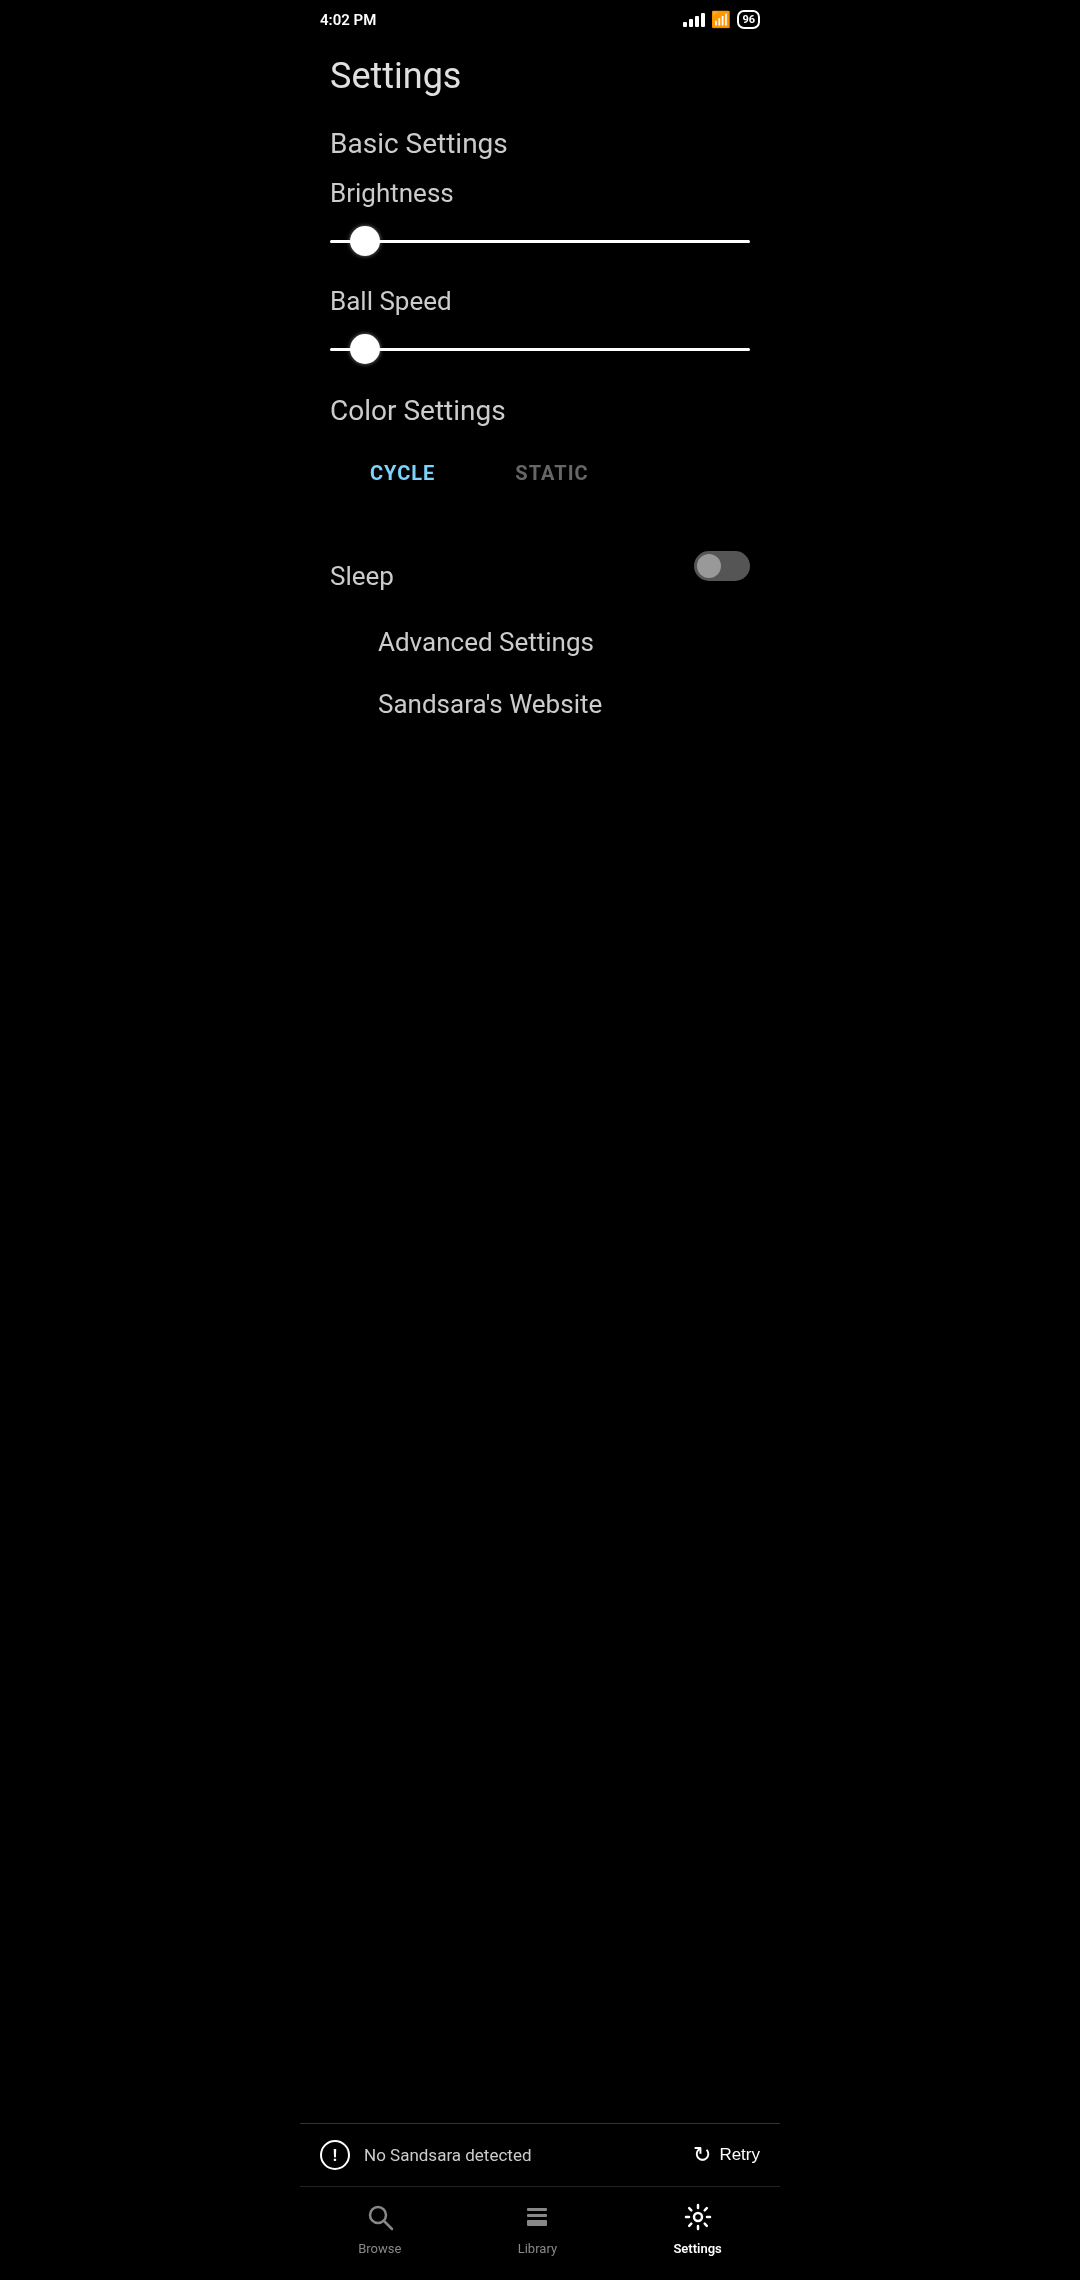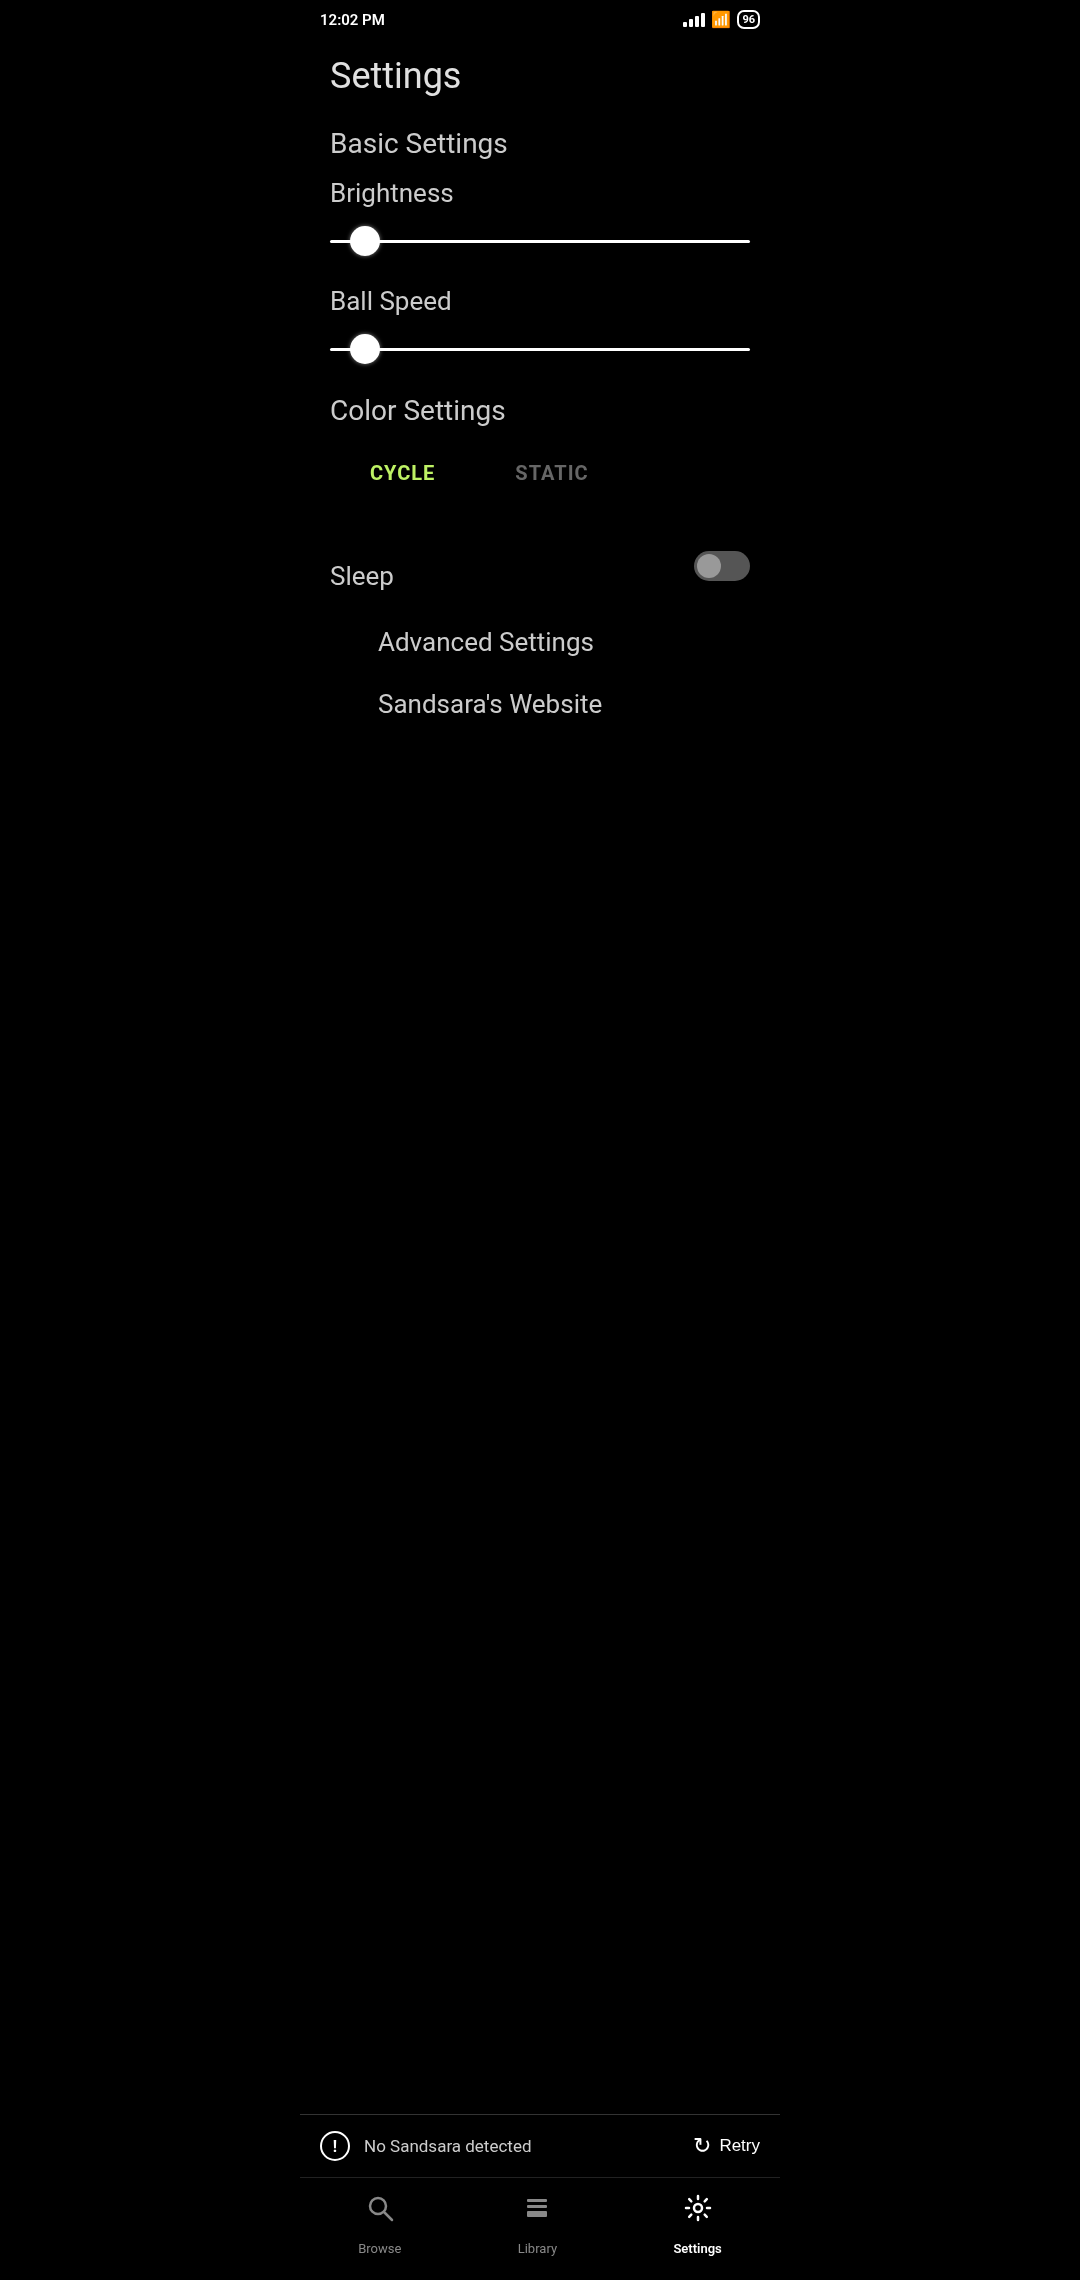--- a/index.html
+++ b/index.html
@@ -127,21 +127,21 @@
 
     .color-option {
       font-size: 20px;
       font-weight: 700;
       letter-spacing: 1px;
       cursor: pointer;
       padding: 6px 20px;
     }
 
     .color-option.active {
-      color: #bef264;
+      color: #7dd3fc;
     }
 
     .color-option.inactive {
       color: #666;
     }
 
     
     .setting-row {
       display: flex;
       justify-content: space-between;
@@ -256,21 +256,21 @@
       display: flex;
       justify-content: space-around;
       padding: 12px 0 20px;
       background: #000;
     }
 
     .nav-item {
       display: flex;
       flex-direction: column;
       align-items: center;
-      gap: 15px;
+      gap: 6px;
       cursor: pointer;
       padding: 4px 20px;
     }
 
     .nav-label {
       font-size: 13px;
       color: #888;
     }
 
     .nav-label.active-label {
@@ -287,21 +287,21 @@
     .signal-bar {
       width: 4px;
       background: #fff;
       border-radius: 1px;
     }
   </style>
 </head>
 <body>
 
 <div class="status-bar">
-  <span>12:02 PM</span>
+  <span>4:02 PM</span>
   <div class="status-icons">
     <div class="signal-bars">
       <div class="signal-bar" style="height:5px;"></div>
       <div class="signal-bar" style="height:8px;"></div>
       <div class="signal-bar" style="height:11px;"></div>
       <div class="signal-bar" style="height:14px;"></div>
     </div>
     <span style="font-size:16px;">📶</span>
     <div class="battery-icon">
       <span>96</span>

